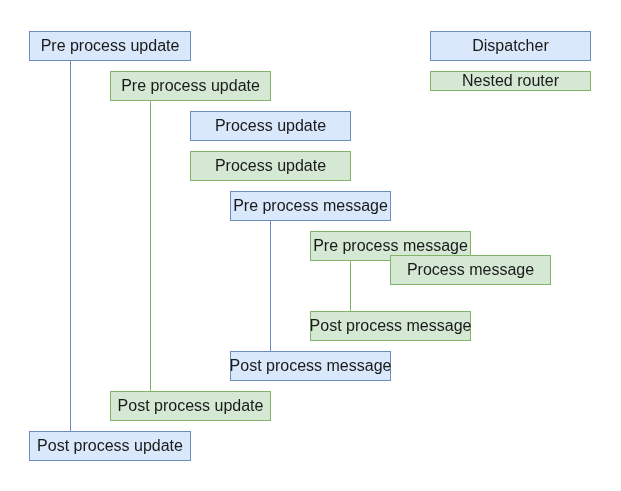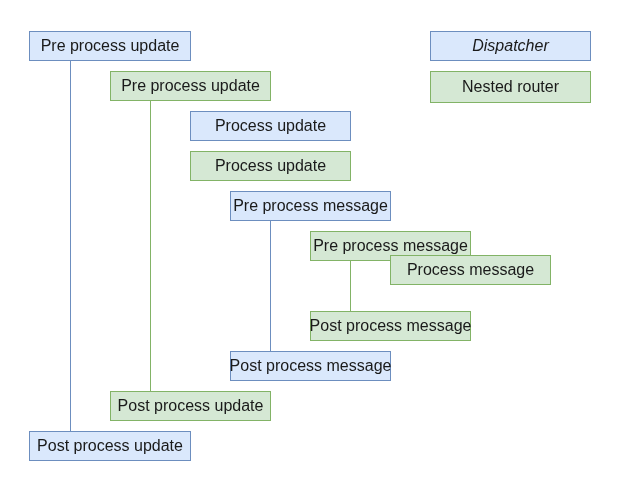--- a/index.html
+++ b/index.html
@@ -58,22 +58,22 @@
   .legend-group {
     position: absolute;
   }
 </style>
 </head>
 <body>
 
 <div id="diagram">
 
   <div class="legend-group" id="legend-layer">
-      <div class="node dispatcher" style="left: 430px; top: 31px; width: 161px; height: 30px; font-style: italic;">Dispatcher</div>
-      <div class="node nested" style="left: 430px; top: 71px; width: 161px; height: 32px;">Nested router</div>
+      <div class="node dispatcher" style="left: 430px; top: 31px; width: 161px; height: 30px;">Dispatcher</div>
+      <div class="node nested" style="left: 430px; top: 71px; width: 161px; height: 20px;">Nested router</div>
     </div>
 
   <div id="edge-layer">
       <div class="edge v dispatcher" style="left: 70px; top: 61px; height: 370px;"></div>
       <div class="edge v nested" style="left: 150px; top: 101px; height: 290px;"></div>
       <div class="edge v dispatcher" style="left: 270px; top: 221px; height: 130px;"></div>
       <div class="edge v nested" style="left: 350px; top: 261px; height: 50px;"></div>
     </div>
   <div id="node-layer">
       <div class="node dispatcher" style="left: 29px; top: 31px; width: 162px; height: 30px;">Pre process update</div>

